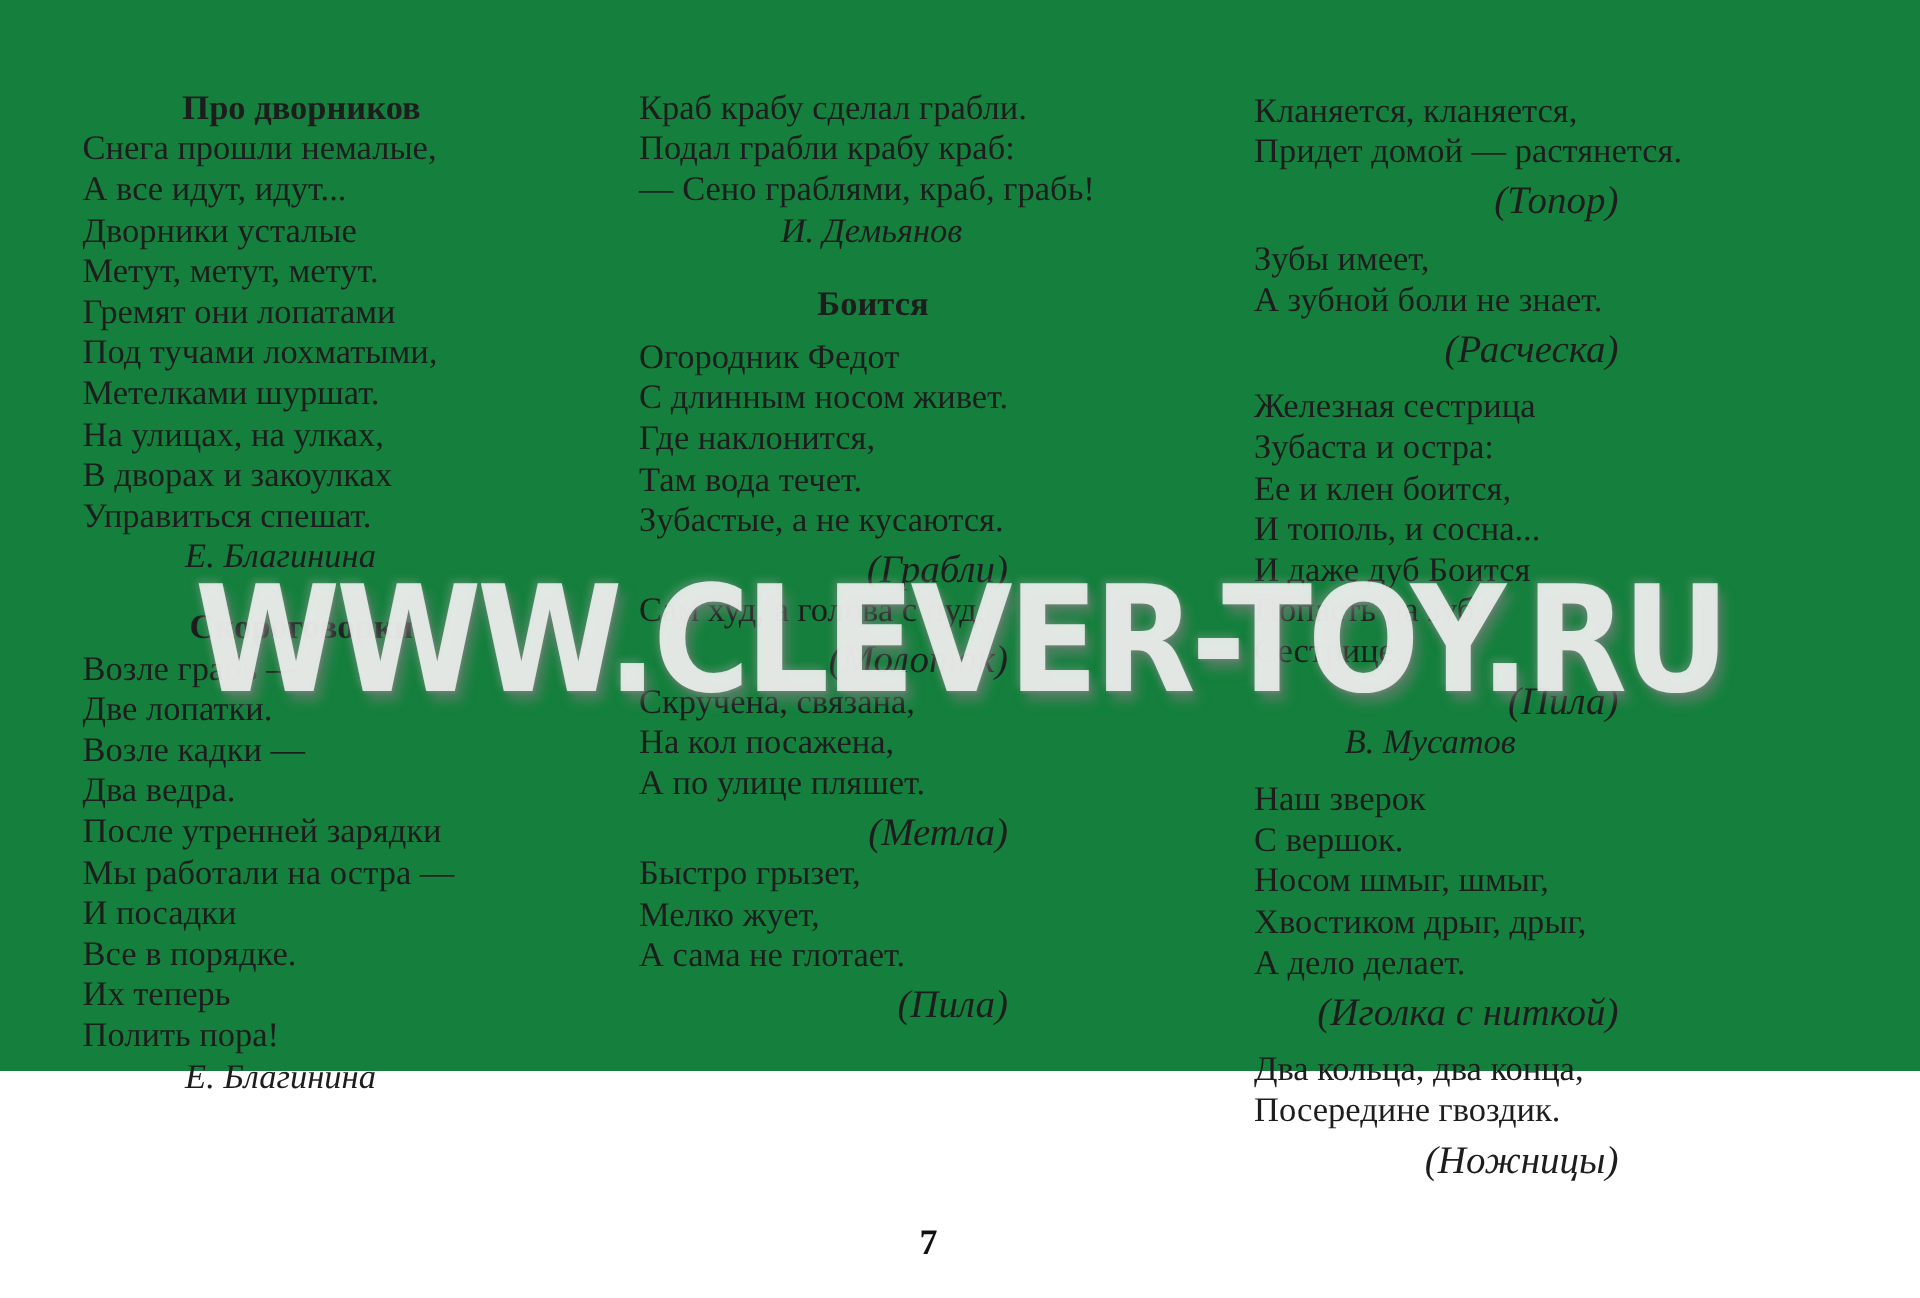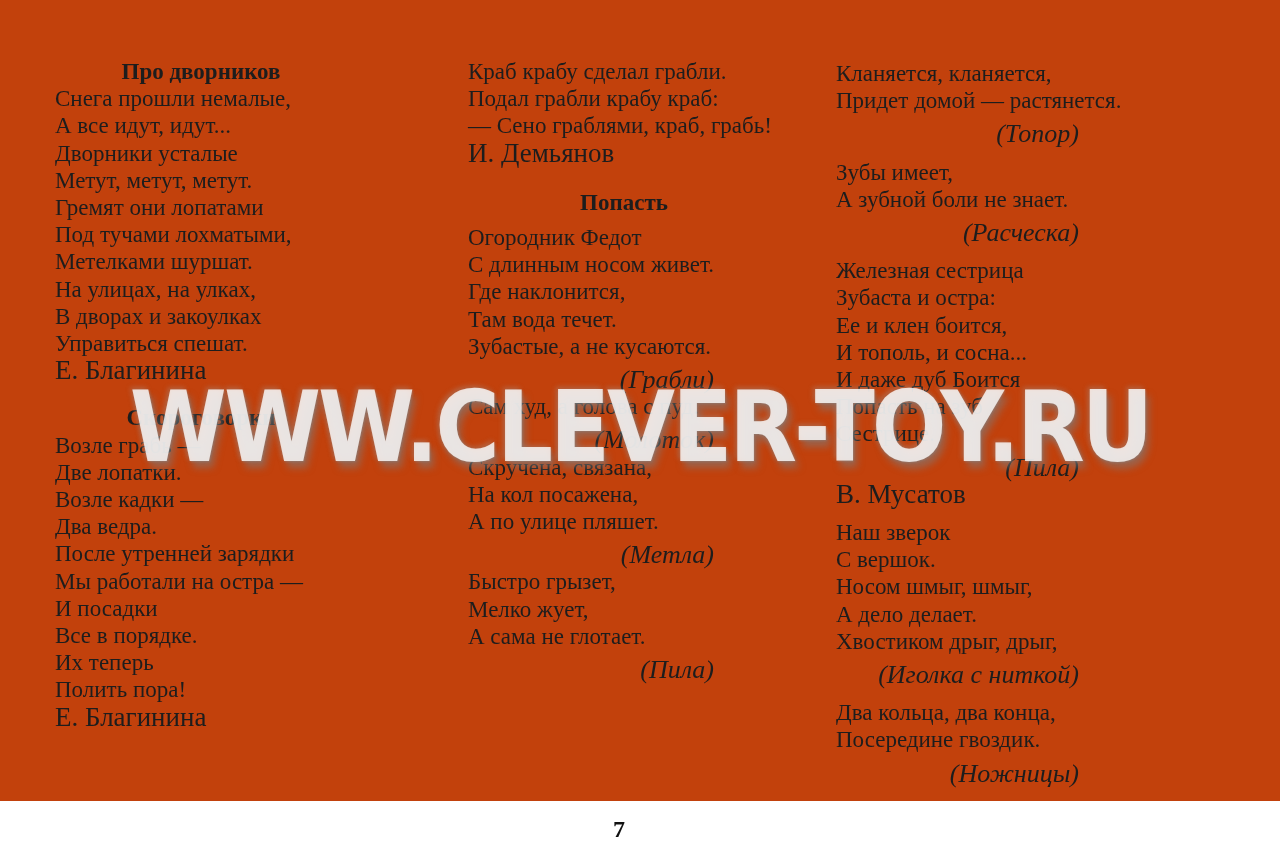--- a/index.html
+++ b/index.html
@@ -4,30 +4,30 @@
 <style>
   * { margin:0; padding:0; box-sizing:border-box; }
   html,body {
     width:1280px; height:865px;
     background:#ffffff;
     overflow:hidden;
     font-family:"Liberation Serif","DejaVu Serif",serif;
     color:#1d1d1d;
     position:relative;
   }
-  .page { position:absolute; left:0; top:0; width:1280px; height:801px; background:#c2410c; }
+  .page { position:absolute; left:0; top:0; width:1280px; height:714px; background:#15803d; }
 
   .col { position:absolute; }
   #col1 { left:55px;  top:58px; width:292px; }
-  #col2 { left:468px; top:58px; width:312px; }
+  #col2 { left:426px; top:58px; width:312px; }
   #col3 { left:836px; top:60px; width:301px; }
 
   .line   { font-size:23px; line-height:27.2px; white-space:nowrap; }
   .title  { font-size:23px; line-height:27.2px; font-weight:bold; text-align:center; }
-  .author { font-size:27px; line-height:27.2px; text-align:left; }
+  .author { font-size:23px; line-height:27.2px; font-style:italic; text-align:center; }
   .answer { font-size:26px; line-height:27.2px; font-style:italic; text-align:right; margin-top:6px; }
 
   
   #col1 .author { padding-right:28px; }
   #col2 .author { padding-right:2px; }
   #col3 .author { padding-right:66px; }
   #col2 .answer { padding-right:66px; }
   #col3 .answer { padding-right:58px; }
 
   #col1 .poem2-title { margin-top:20px; }
@@ -110,21 +110,21 @@
 
   <div class="col" id="col2">
     <section>
       <div class="lines">
           <div class="line">Краб крабу сделал грабли.</div>
           <div class="line">Подал грабли крабу краб:</div>
           <div class="line">— Сено граблями, краб, грабь!</div>
         </div>
       <div class="author">И. Демьянов</div>
     </section>
-    <div class="title section-title">Попасть</div>
+    <div class="title section-title">Боится</div>
     <div>
         <section class="riddle">
           <div class="line">Огородник Федот</div>
           <div class="line">С длинным носом живет.</div>
           <div class="line">Где наклонится,</div>
           <div class="line">Там вода течет.</div>
         </section>
         <section class="riddle">
           <div class="line">Зубастые, а не кусаются.</div>
           <div class="answer">(Грабли)</div>
@@ -168,22 +168,22 @@
           <div class="line">И даже дуб Боится</div>
           <div class="line">Попасть на зуб</div>
           <div class="line">Сестрице.</div>
           <div class="answer">(Пила)</div>
           <div class="author">В. Мусатов</div>
         </section>
         <section class="riddle">
           <div class="line">Наш зверок</div>
           <div class="line">С вершок.</div>
           <div class="line">Носом шмыг, шмыг,</div>
+          <div class="line">Хвостиком дрыг, дрыг,</div>
           <div class="line">А дело делает.</div>
-          <div class="line">Хвостиком дрыг, дрыг,</div>
           <div class="answer">(Иголка с ниткой)</div>
         </section>
         <section class="riddle">
           <div class="line">Два кольца, два конца,</div>
           <div class="line">Посередине гвоздик.</div>
           <div class="answer">(Ножницы)</div>
         </section>
       </div>
   </div>
 

